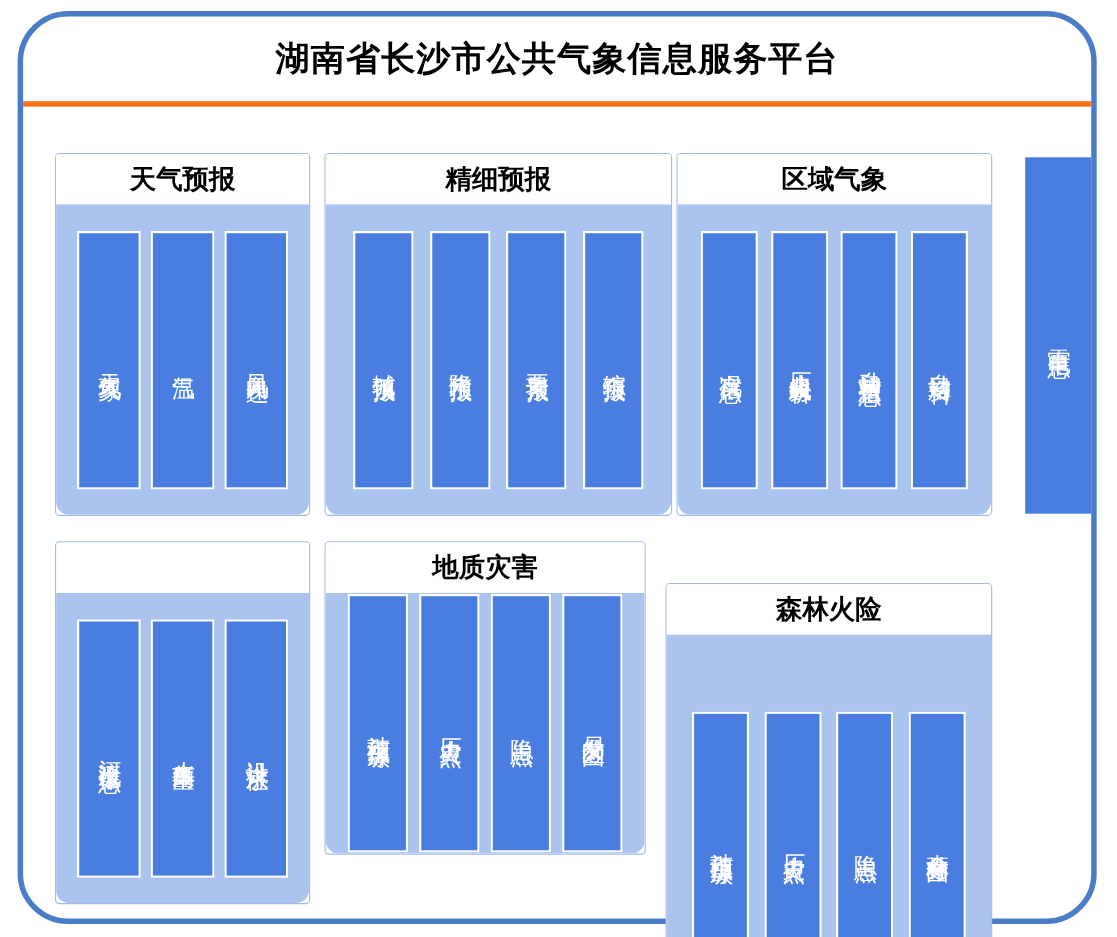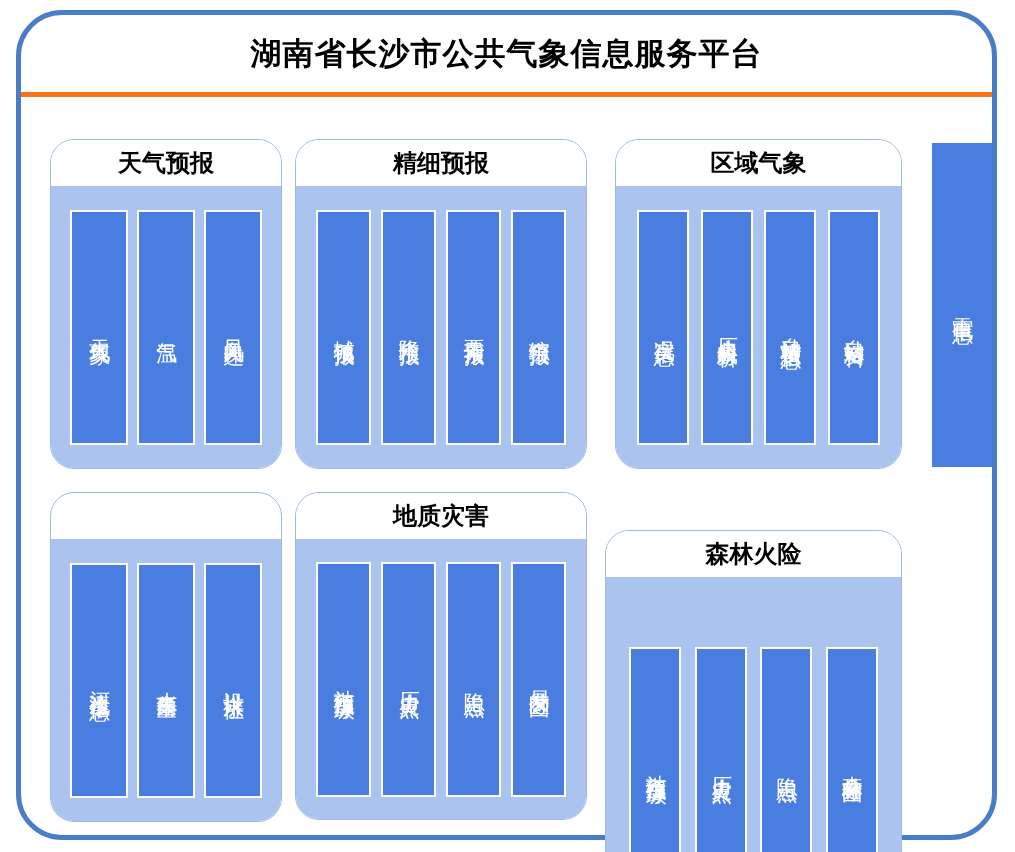--- a/index.html
+++ b/index.html
@@ -55,21 +55,21 @@
     top: 82px;
     right: 0;
     bottom: 0;
   }
 
   
   .panel {
     position: absolute;
     box-sizing: border-box;
     border: 1.5px solid #9dbbe8;
-    border-radius: 24px;
+    border-radius: 4px;
     background: #ffffff;
     overflow: hidden;
   }
   .panel-title {
     height: 46px;
     display: flex;
     align-items: center;
     justify-content: center;
     font-size: 24px;
     font-weight: bold;
@@ -118,27 +118,27 @@
     position: absolute;
     background: #4a7de0;
     display: flex;
     align-items: center;
     justify-content: center;
   }
   #lightning-bar .vbar-label { font-size: 21px; }
 
   
   #panel-weather-forecast { left: 29px; top: 42px; width: 232px; height: 330px; }
-  #panel-fine-forecast    { left: 274px; top: 42px; width: 292px; height: 330px; }
+  #panel-fine-forecast    { left: 274px; top: 42px; width: 316px; height: 330px; }
   #panel-regional-met     { left: 594px; top: 42px; width: 287px; height: 330px; text-align: center; }
   #lightning-bar          { left: 911px; top: 46px; width: 60px; height: 324px; }
 
   
   #panel-hydro-met        { left: 29px; top: 395px; width: 232px; height: 330px; }
-  #panel-geo-hazard       { left: 274px; top: 395px; width: 292px; height: 328px; }
+  #panel-geo-hazard       { left: 274px; top: 395px; width: 292px; height: 285px; }
   #panel-forest-fire      { left: 584px; top: 395px; width: 297px; height: 422px; margin-top: 38px; }
 
   
   .vbar-w3 { width: 58px; height: 235px; }
   .vbar-w4 { width: 55px; height: 235px; }
   .vbar-w4n{ width: 52px; height: 235px; }
 </style>
 </head>
 <body>
 

